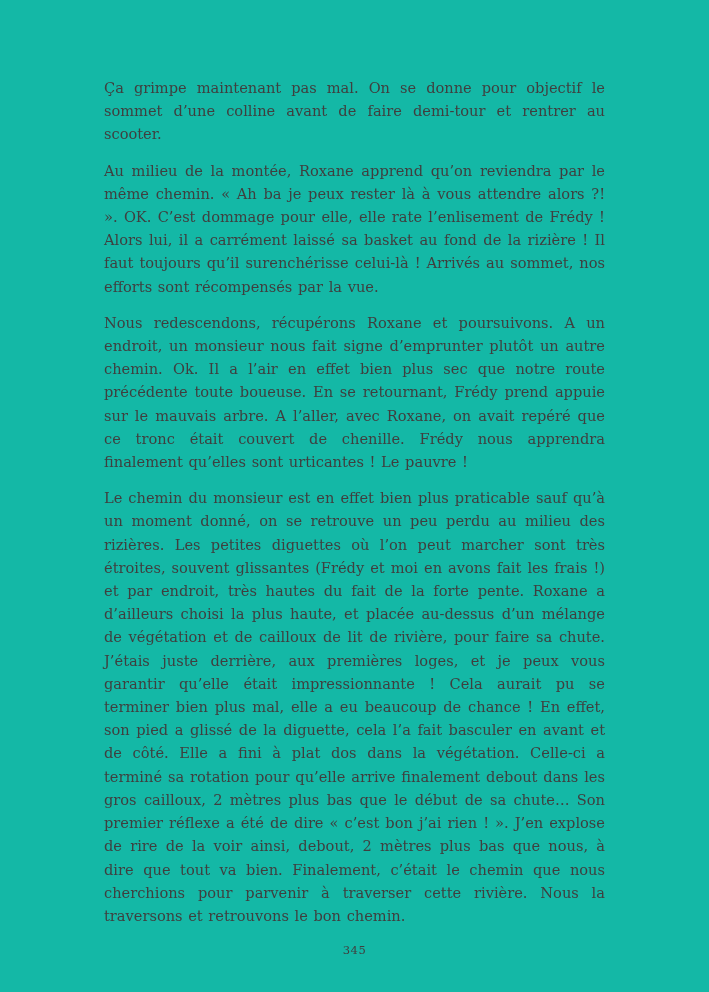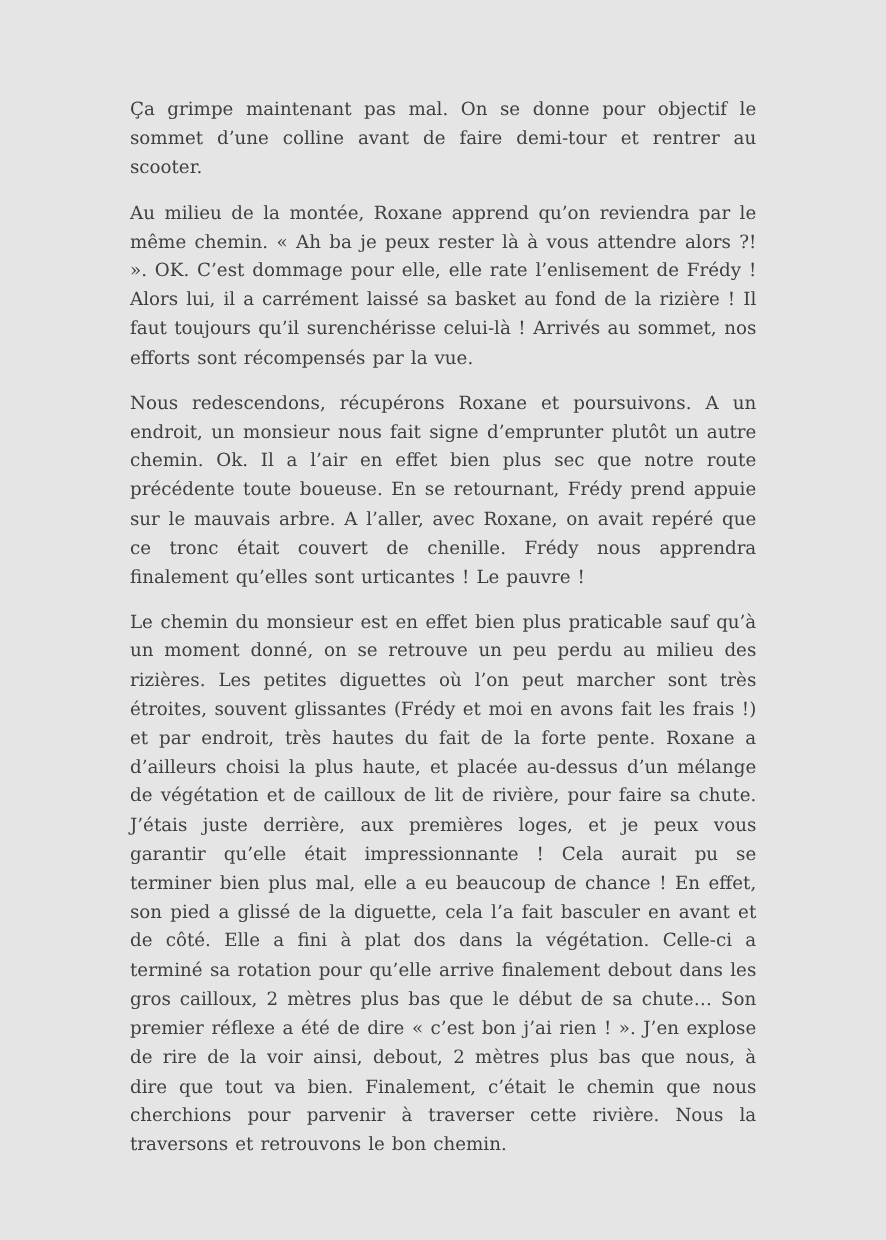--- a/index.html
+++ b/index.html
@@ -6,21 +6,21 @@
   html, body {
     width: 709px;
     height: 992px;
     background: #ffffff;
     font-family: "DejaVu Serif", "Liberation Serif", serif;
   }
   .page {
     position: relative;
     width: 709px;
     height: 992px;
-    background: #e5e5e5;
+    background: #14b8a6;
     overflow: hidden;
   }
   .text-block {
     position: absolute;
     top: 76px;
     left: 104px;
     width: 501px;
   }
   .text-block p {
     font-size: 14.6px;
@@ -46,13 +46,16 @@
 </head>
 <body>
 
 <div class="page">
   <div class="text-block">
     <p>Ça grimpe maintenant pas mal. On se donne pour objectif le sommet d’une colline avant de faire demi-tour et rentrer au scooter.</p>
     <p>Au milieu de la montée, Roxane apprend qu’on reviendra par le même chemin. « Ah ba je peux rester là à vous attendre alors ?! ». OK. C’est dommage pour elle, elle rate l’enlisement de Frédy ! Alors lui, il a carrément laissé sa basket au fond de la rizière ! Il faut toujours qu’il surenchérisse celui-là ! Arrivés au sommet, nos efforts sont récompensés par la vue.</p>
     <p>Nous redescendons, récupérons Roxane et poursuivons. A un endroit, un monsieur nous fait signe d’emprunter plutôt un autre chemin. Ok. Il a l’air en effet bien plus sec que notre route précédente toute boueuse. En se retournant, Frédy prend appuie sur le mauvais arbre. A l’aller, avec Roxane, on avait repéré que ce tronc était couvert de chenille. Frédy nous apprendra finalement qu’elles sont urticantes ! Le pauvre !</p>
     <p>Le chemin du monsieur est en effet bien plus praticable sauf qu’à un moment donné, on se retrouve un peu perdu au milieu des rizières. Les petites diguettes où l’on peut marcher sont très étroites, souvent glissantes (Frédy et moi en avons fait les frais !) et par endroit, très hautes du fait de la forte pente. Roxane a d’ailleurs choisi la plus haute, et placée au-dessus d’un mélange de végétation et de cailloux de lit de rivière, pour faire sa chute. J’étais juste derrière, aux premières loges, et je peux vous garantir qu’elle était impressionnante ! Cela aurait pu se terminer bien plus mal, elle a eu beaucoup de chance ! En effet, son pied a glissé de la diguette, cela l’a fait basculer en avant et de côté. Elle a fini à plat dos dans la végétation. Celle-ci a terminé sa rotation pour qu’elle arrive finalement debout dans les gros cailloux, 2 mètres plus bas que le début de sa chute… Son premier réflexe a été de dire « c’est bon j’ai rien ! ». J’en explose de rire de la voir ainsi, debout, 2 mètres plus bas que nous, à dire que tout va bien. Finalement, c’était le chemin que nous cherchions pour parvenir à traverser cette rivière. Nous la traversons et retrouvons le bon chemin.</p>
   </div>
+  <div class="page-footer">
+    <span class="page-number">345</span>
+  </div>
 </div>
 
 </body></html>

